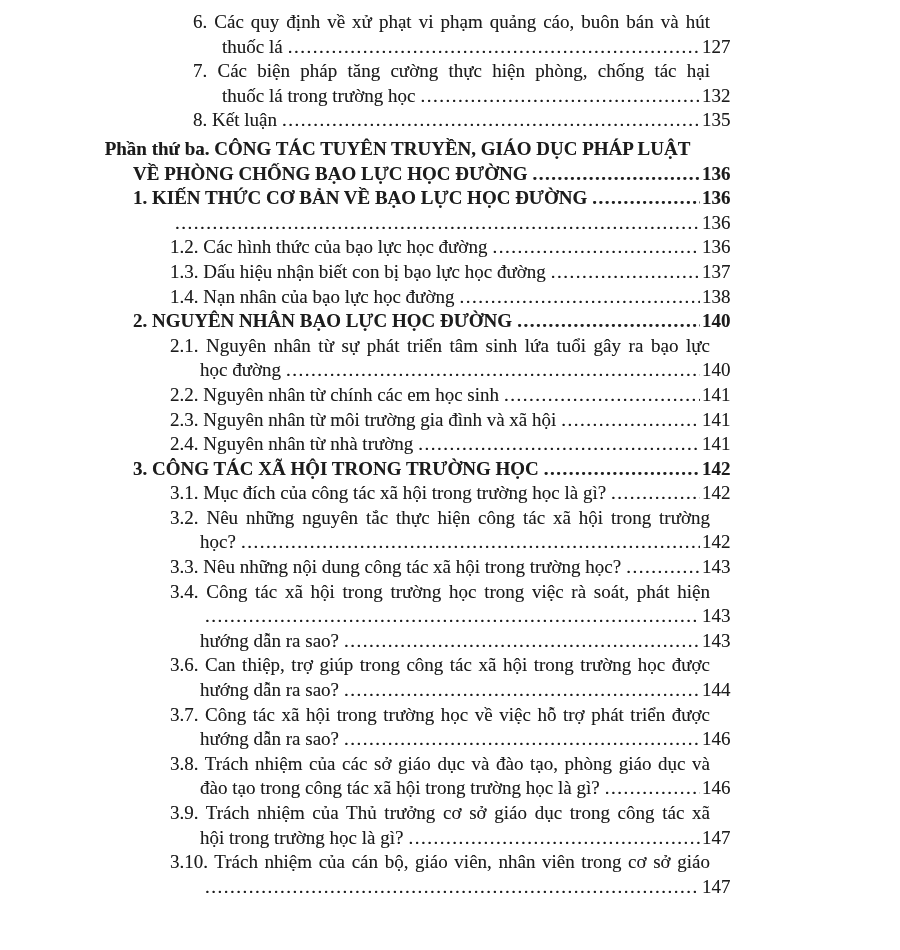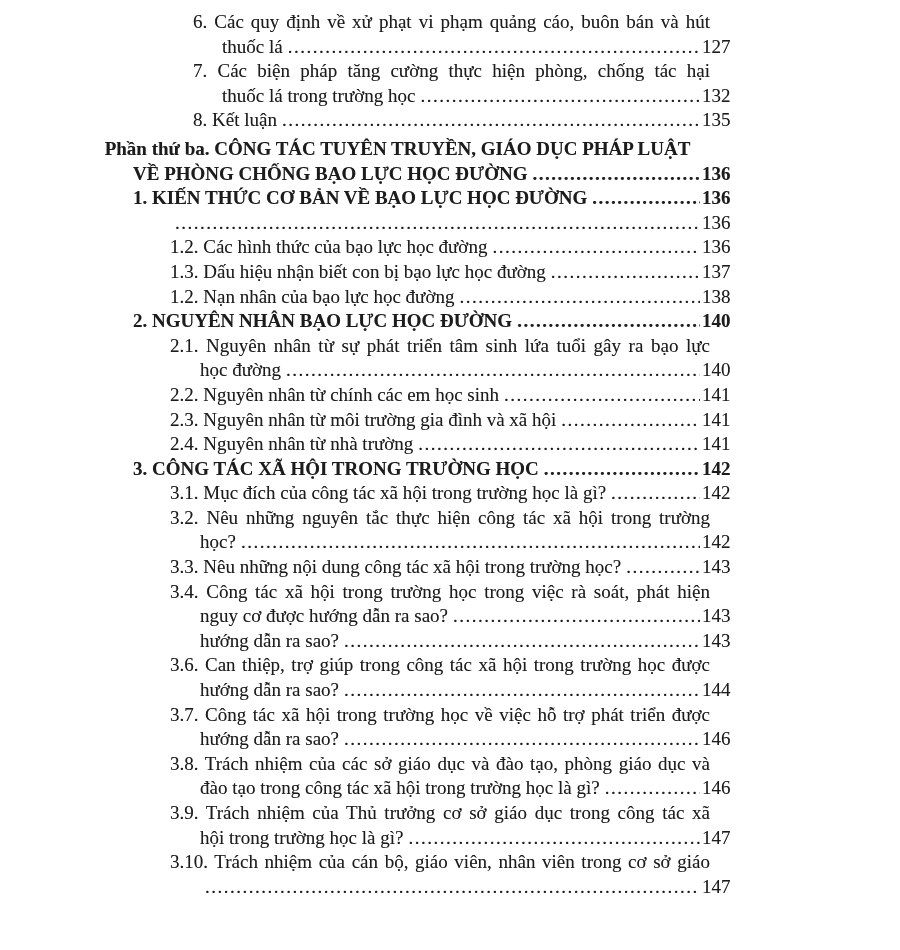--- a/index.html
+++ b/index.html
@@ -92,21 +92,21 @@
       </div>
       <div class="entry">
         <div class="row ind-sub-first flexrow">
           <span class="txt">1.3. Dấu hiệu nhận biết con bị bạo lực học đường</span>
           <span class="leader"></span>
           <span class="page-num">137</span>
         </div>
       </div>
       <div class="entry">
         <div class="row ind-sub-first flexrow">
-          <span class="txt">1.2. Nạn nhân của bạo lực học đường</span>
+          <span class="txt">1.4. Nạn nhân của bạo lực học đường</span>
           <span class="leader"></span>
           <span class="page-num">138</span>
         </div>
       </div>
       <div class="entry bold">
         <div class="row ind-section flexrow">
           <span class="txt">2. NGUYÊN NHÂN BẠO LỰC HỌC ĐƯỜNG</span>
           <span class="leader"></span>
           <span class="page-num">140</span>
         </div>
@@ -165,21 +165,20 @@
       <div class="entry">
         <div class="row ind-sub-first flexrow">
           <span class="txt">3.3. Nêu những nội dung công tác xã hội trong trường học?</span>
           <span class="leader"></span>
           <span class="page-num">143</span>
         </div>
       </div>
       <div class="entry">
         <div class="row ind-sub-first jst"><span class="txt">3.4. Công tác xã hội trong trường học trong việc rà soát, phát hiện</span></div>
         <div class="row ind-sub-cont flexrow">
-          <span class="txt">nguy cơ được hướng dẫn ra sao?</span>
           <span class="leader"></span>
           <span class="page-num">143</span>
         </div>
       </div>
       <div class="entry">
         <div class="row ind-sub-cont flexrow">
           <span class="txt">hướng dẫn ra sao?</span>
           <span class="leader"></span>
           <span class="page-num">143</span>
         </div>

